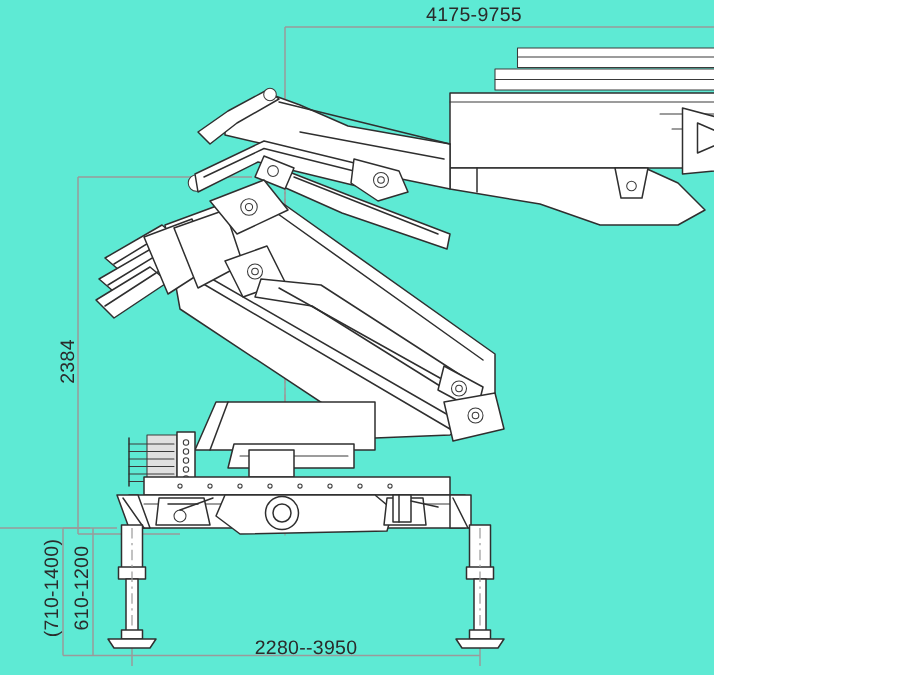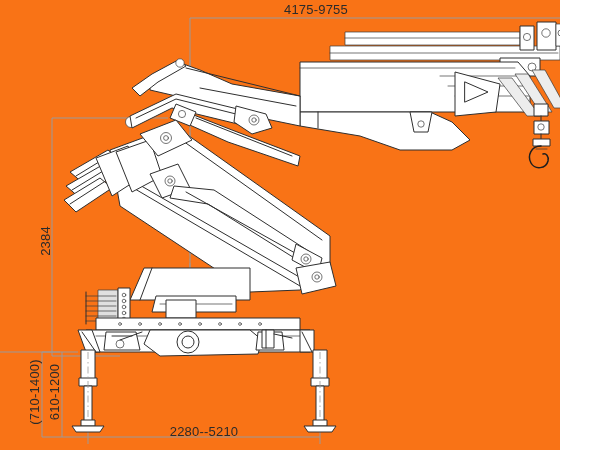--- a/index.html
+++ b/index.html
@@ -6,23 +6,23 @@
   html, body {
     margin: 0;
     padding: 0;
     background: #ffffff;
   }
   body {
     font-family: "Liberation Sans", sans-serif;
   }
   #canvas {
     position: relative;
-    width: 560px;
+    width: 476px;
     height: 450px;
-    background: #f97316;
+    background: #5eead4;
     overflow: hidden;
   }
   #drawing {
     position: absolute;
     left: 0;
     top: 0;
     width: 600px;
     height: 450px;
   }
   .dim-label {
@@ -295,21 +295,21 @@
       <path class="fl" d="M316,386 L324,386 L324,422 L316,422 Z"></path>
       <path class="cl" d="M320,352 L320,426"></path>
       <path class="fl" d="M313,420 L327,420 L327,426 L313,426 Z"></path>
       <path class="fl" d="M304,426 L336,426 L332,432 L308,432 Z"></path>
     </g>
 
   </svg>
 
   <div class="dim-label" id="lbl-top">4175-9755</div>
 
-  <div class="dim-label" id="lbl-bottom">2280--5210</div>
+  <div class="dim-label" id="lbl-bottom">2280--3950</div>
 
   <div class="dim-label" id="lbl-height">2384</div>
 
   <div class="dim-label" id="lbl-leg-outer">(710-1400)</div>
 
   <div class="dim-label" id="lbl-leg-inner">610-1200</div>
 
 </div>
 
 </body></html>

